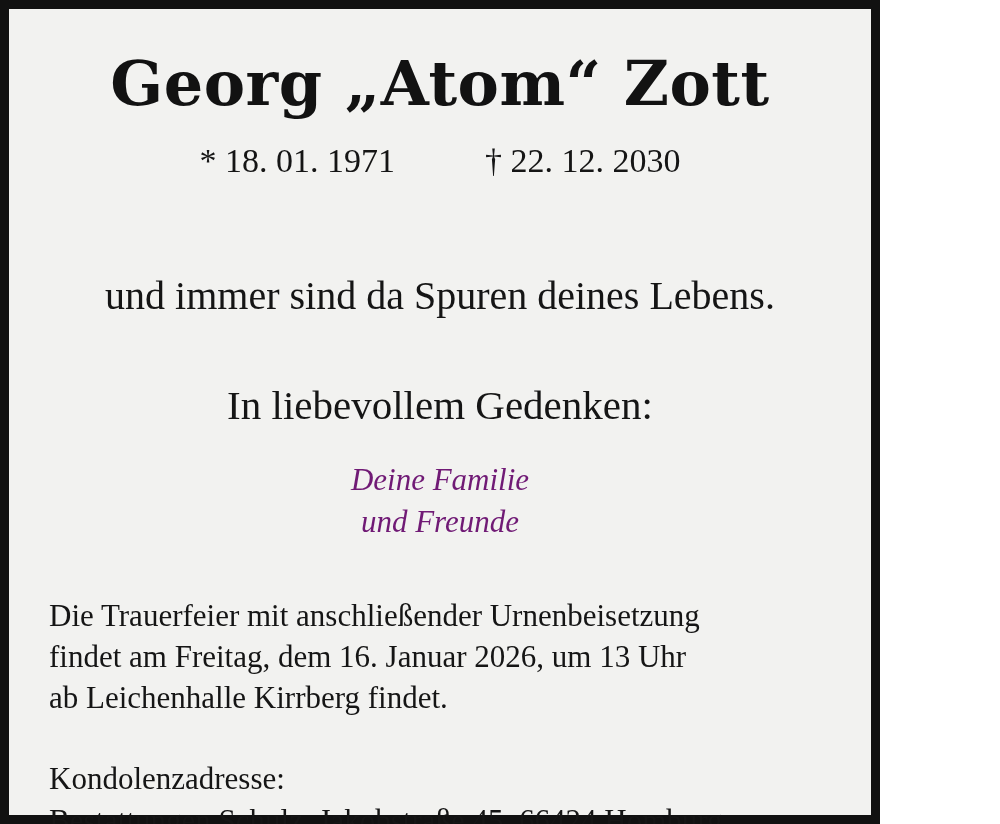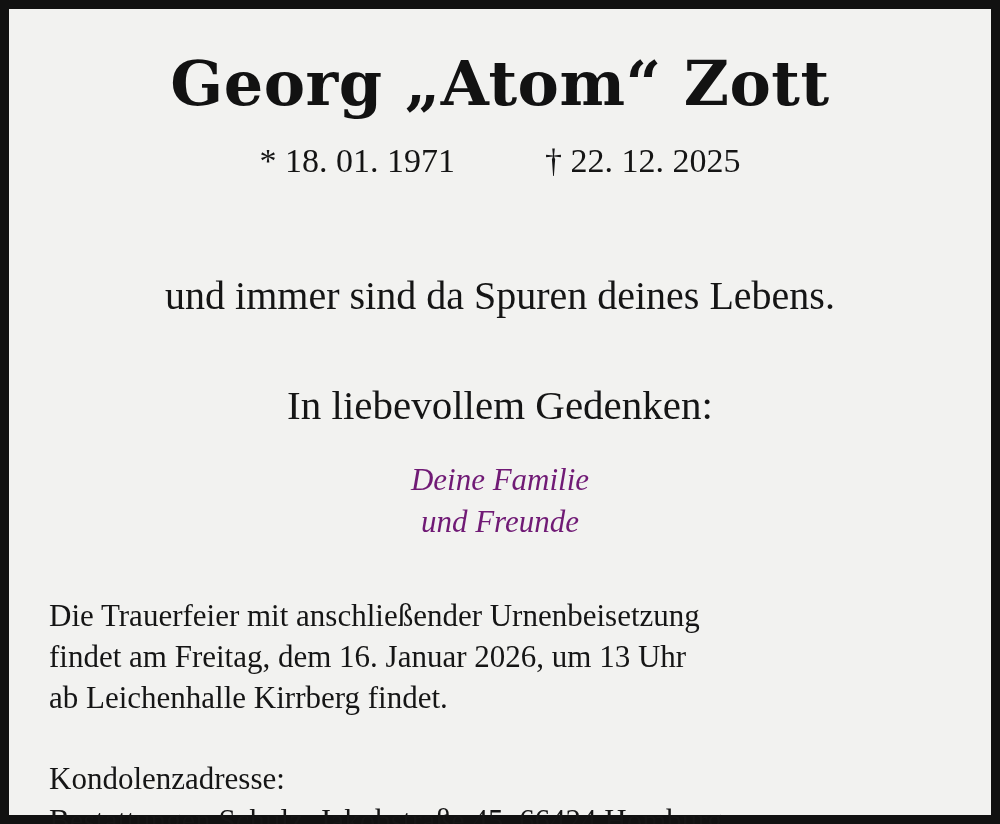--- a/index.html
+++ b/index.html
@@ -8,21 +8,21 @@
     background: #ffffff;
   }
   body {
     width: 1000px;
     height: 824px;
     font-family: "Liberation Serif", serif;
     color: #1a1a1a;
   }
   .notice {
     box-sizing: border-box;
-    width: 1000px;
+    width: 880px;
     height: 824px;
     background: #f2f2f0;
     border: 9px solid #111111;
     padding: 34px 40px 30px 40px;
     display: flex;
     flex-direction: column;
   }
   .name {
     text-align: center;
     font-family: "DejaVu Serif", serif;
@@ -93,21 +93,21 @@
 </style>
 </head>
 <body>
 
 <div class="notice">
 
   <div class="name">Georg „Atom“ Zott</div>
 
   <div class="dates">
     <span class="date-item">* 18. 01. 1971</span>
-    <span class="date-item">† 22. 12. 2025</span>
+    <span class="date-item">† 22. 12. 2030</span>
   </div>
 
   <div class="verse">und immer sind da Spuren deines Lebens.</div>
 
   <div class="memory-label">In liebevollem Gedenken:</div>
 
   <div class="survivors">
     <div>Deine Familie</div>
     <div>und Freunde</div>
   </div>

